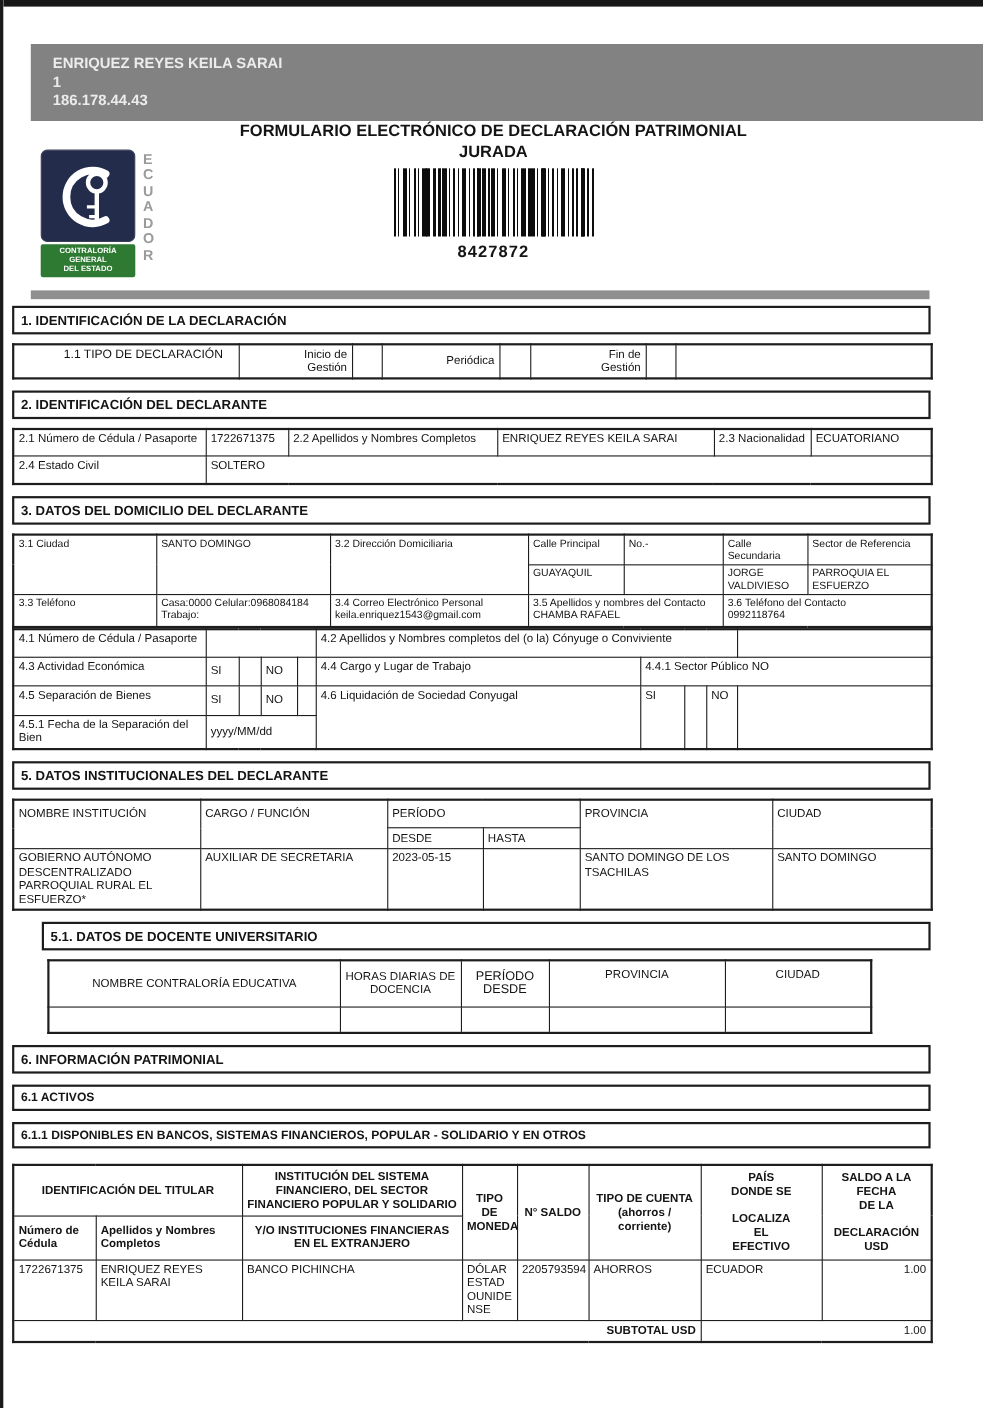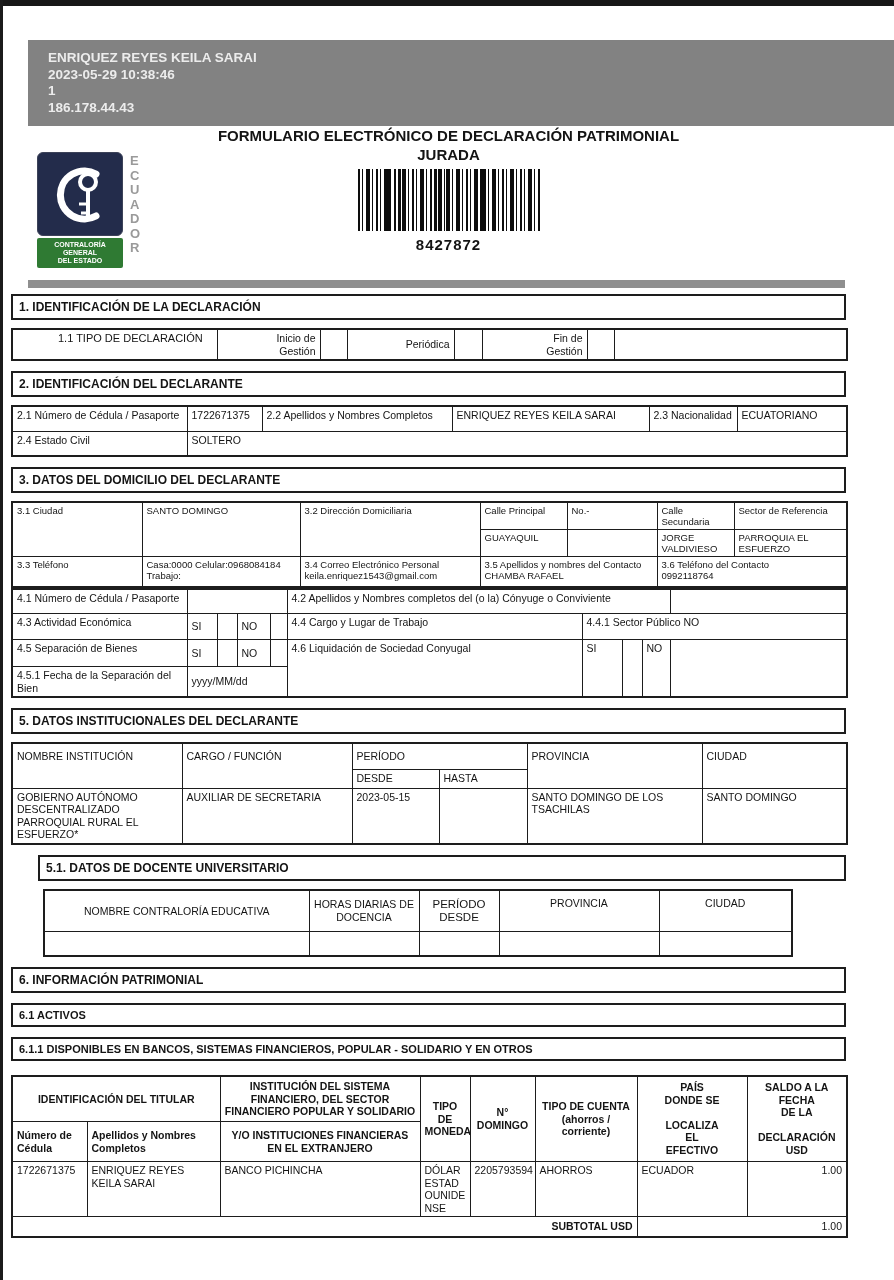--- a/index.html
+++ b/index.html
@@ -58,21 +58,20 @@
   .hdr-c{text-align:center;vertical-align:middle;}
 </style>
 </head>
 <body>
 
 <div class="page">
   <div class="topbar"></div>
 
   <div class="header-bar">
     <div>ENRIQUEZ REYES KEILA SARAI</div>
-    <div>2023-05-29 10:38:46</div>
     <div>1</div>
     <div>186.178.44.43</div>
   </div>
 
   <div class="masthead">
     <div class="logo">
       <div class="logo-main">
         <div class="logo-square">
           <svg width="72" height="72" viewBox="0 0 72 72">
             <path d="M52 16 A24 24 0 1 0 52 58" stroke="#ffffff" stroke-width="7" fill="none" stroke-linecap="round"></path>
@@ -328,21 +327,21 @@
           <col style="width:100px">
         </colgroup>
       <tbody>
           <tr style="height:46px">
         <td colspan="2" class="hdr-c bold">IDENTIFICACIÓN DEL TITULAR</td>
         <td class="hdr-c bold pre">INSTITUCIÓN DEL SISTEMA
 FINANCIERO, DEL SECTOR
 FINANCIERO POPULAR Y SOLIDARIO</td>
         <td rowspan="2" class="hdr-c bold pre">TIPO DE
 MONEDA</td>
-        <td rowspan="2" class="hdr-c bold">N° DOMINGO</td>
+        <td rowspan="2" class="hdr-c bold">N° SALDO</td>
         <td rowspan="2" class="hdr-c bold pre">TIPO DE CUENTA
 (ahorros / corriente)</td>
         <td rowspan="2" class="hdr-c bold pre">PAÍS
 DONDE SE
 
 LOCALIZA
 EL
 EFECTIVO</td>
         <td rowspan="2" class="hdr-c bold pre">SALDO A LA
 FECHA

